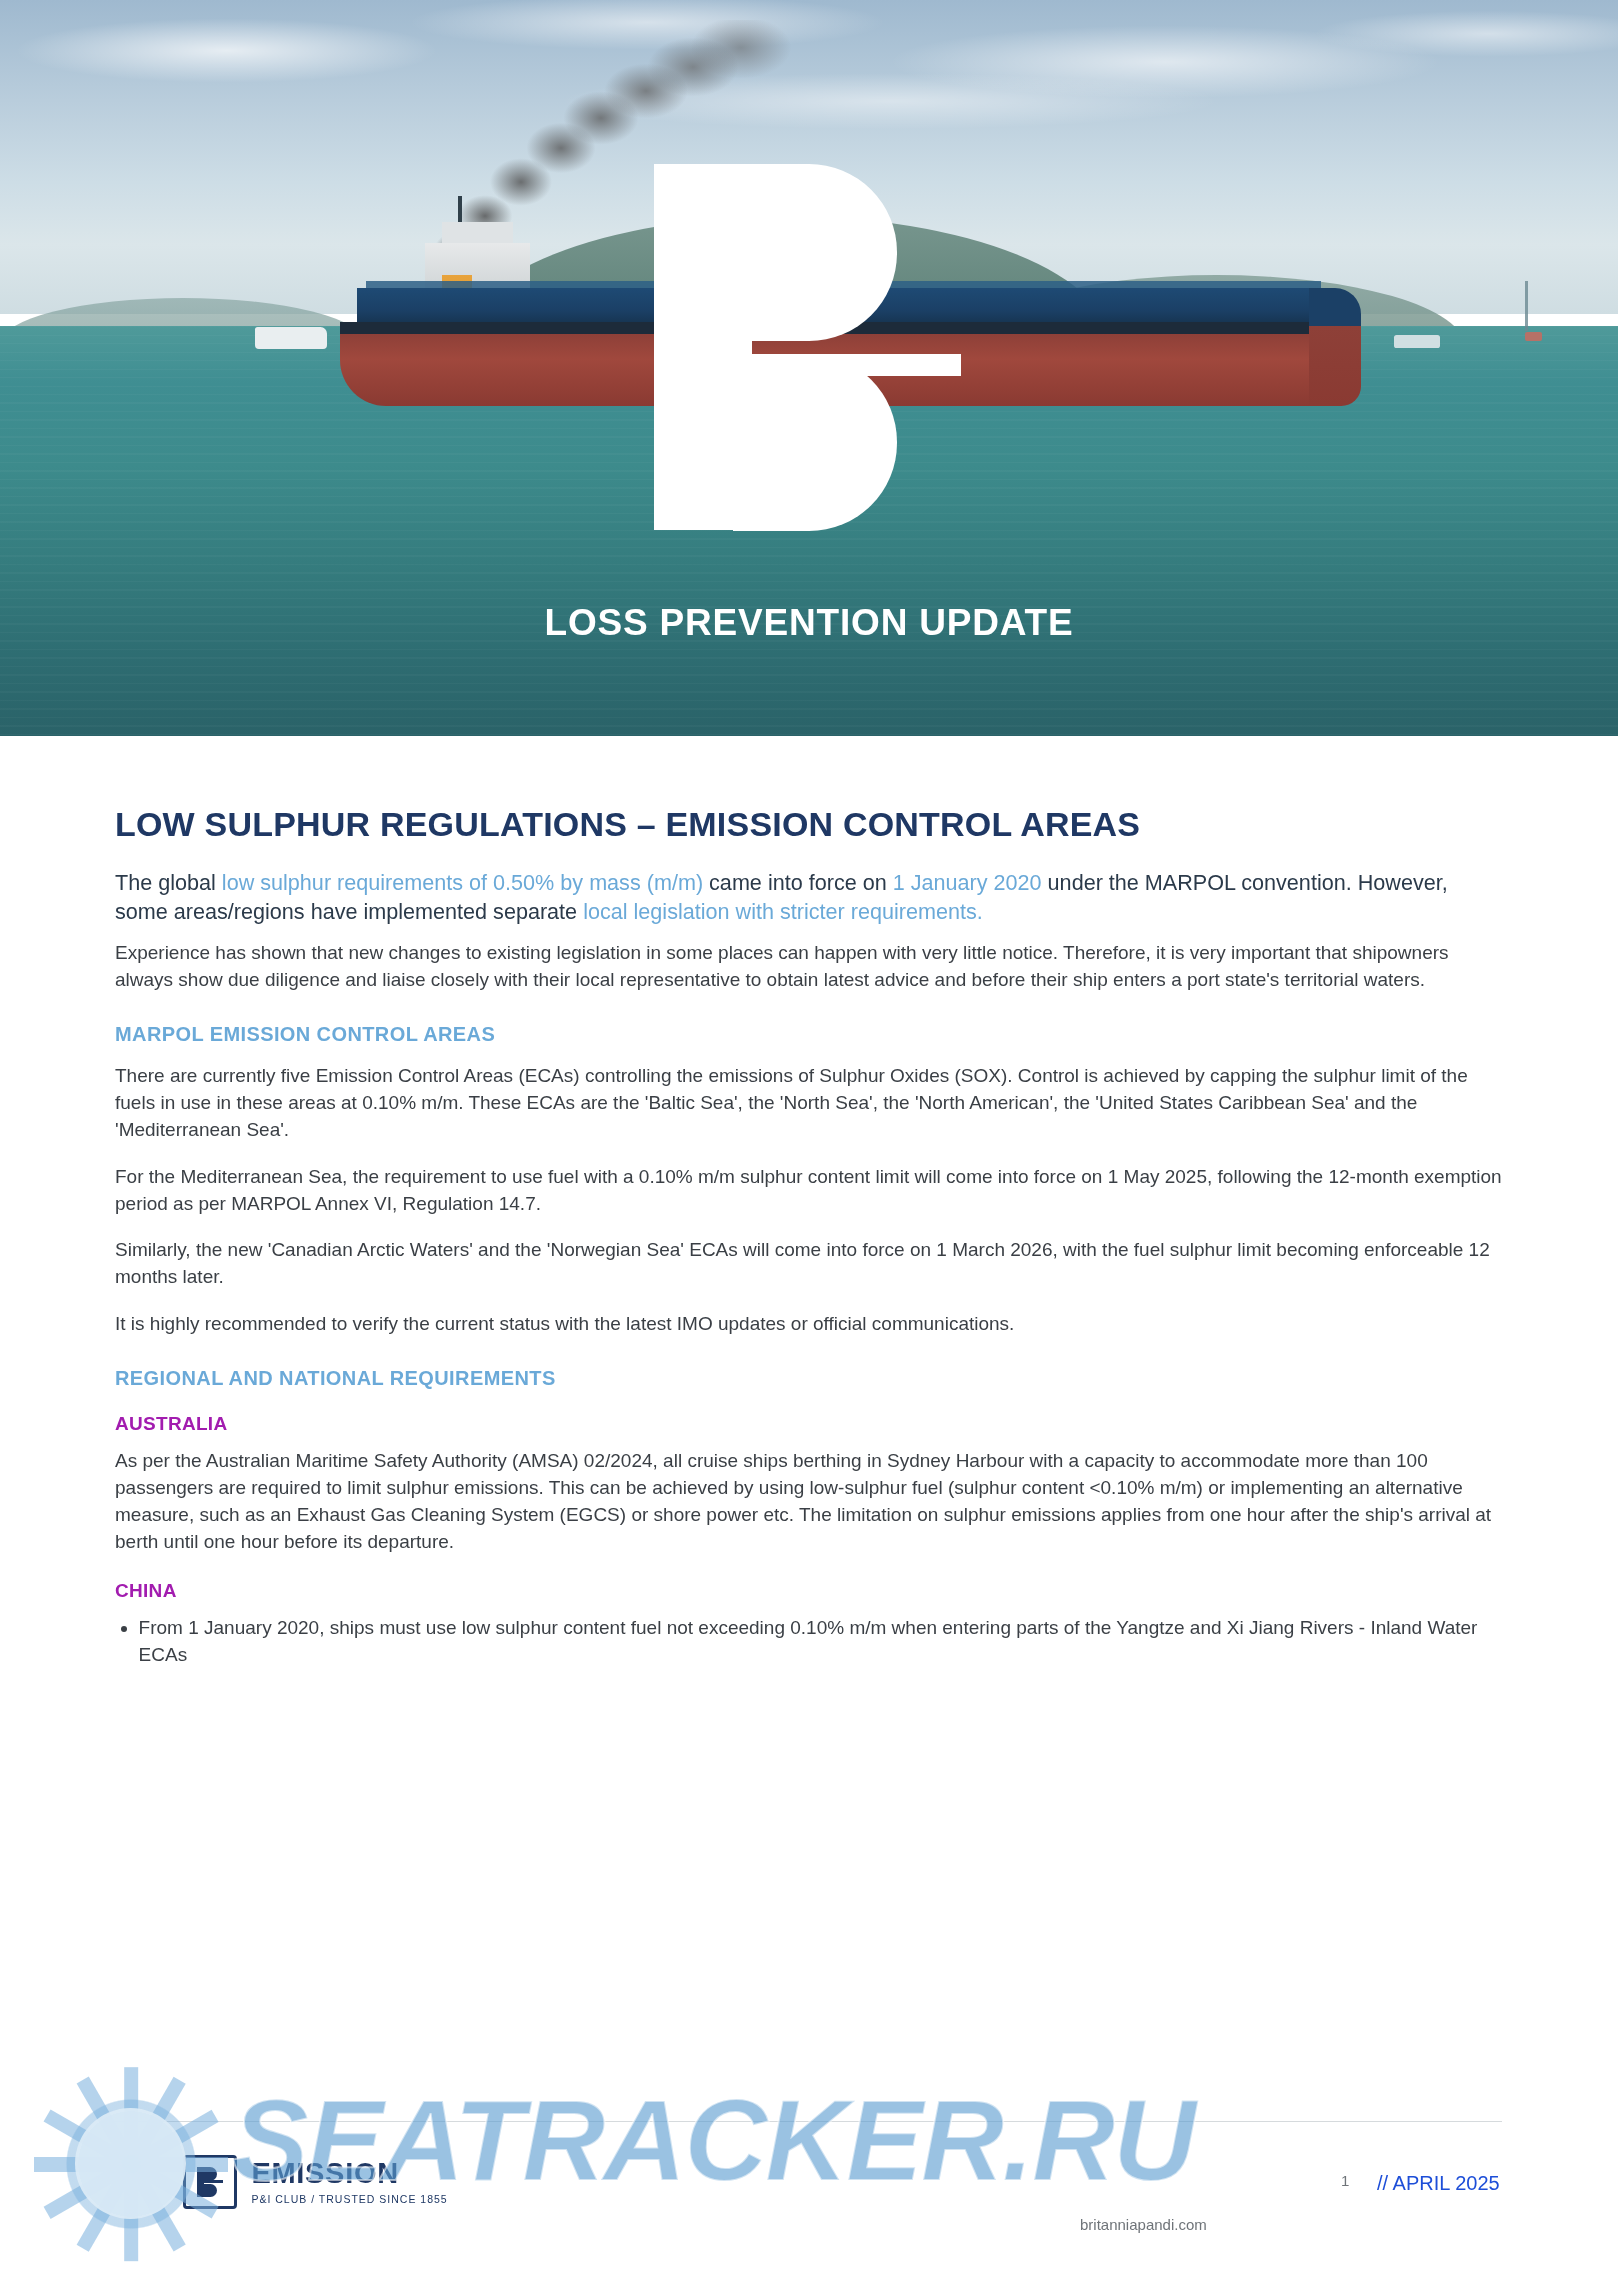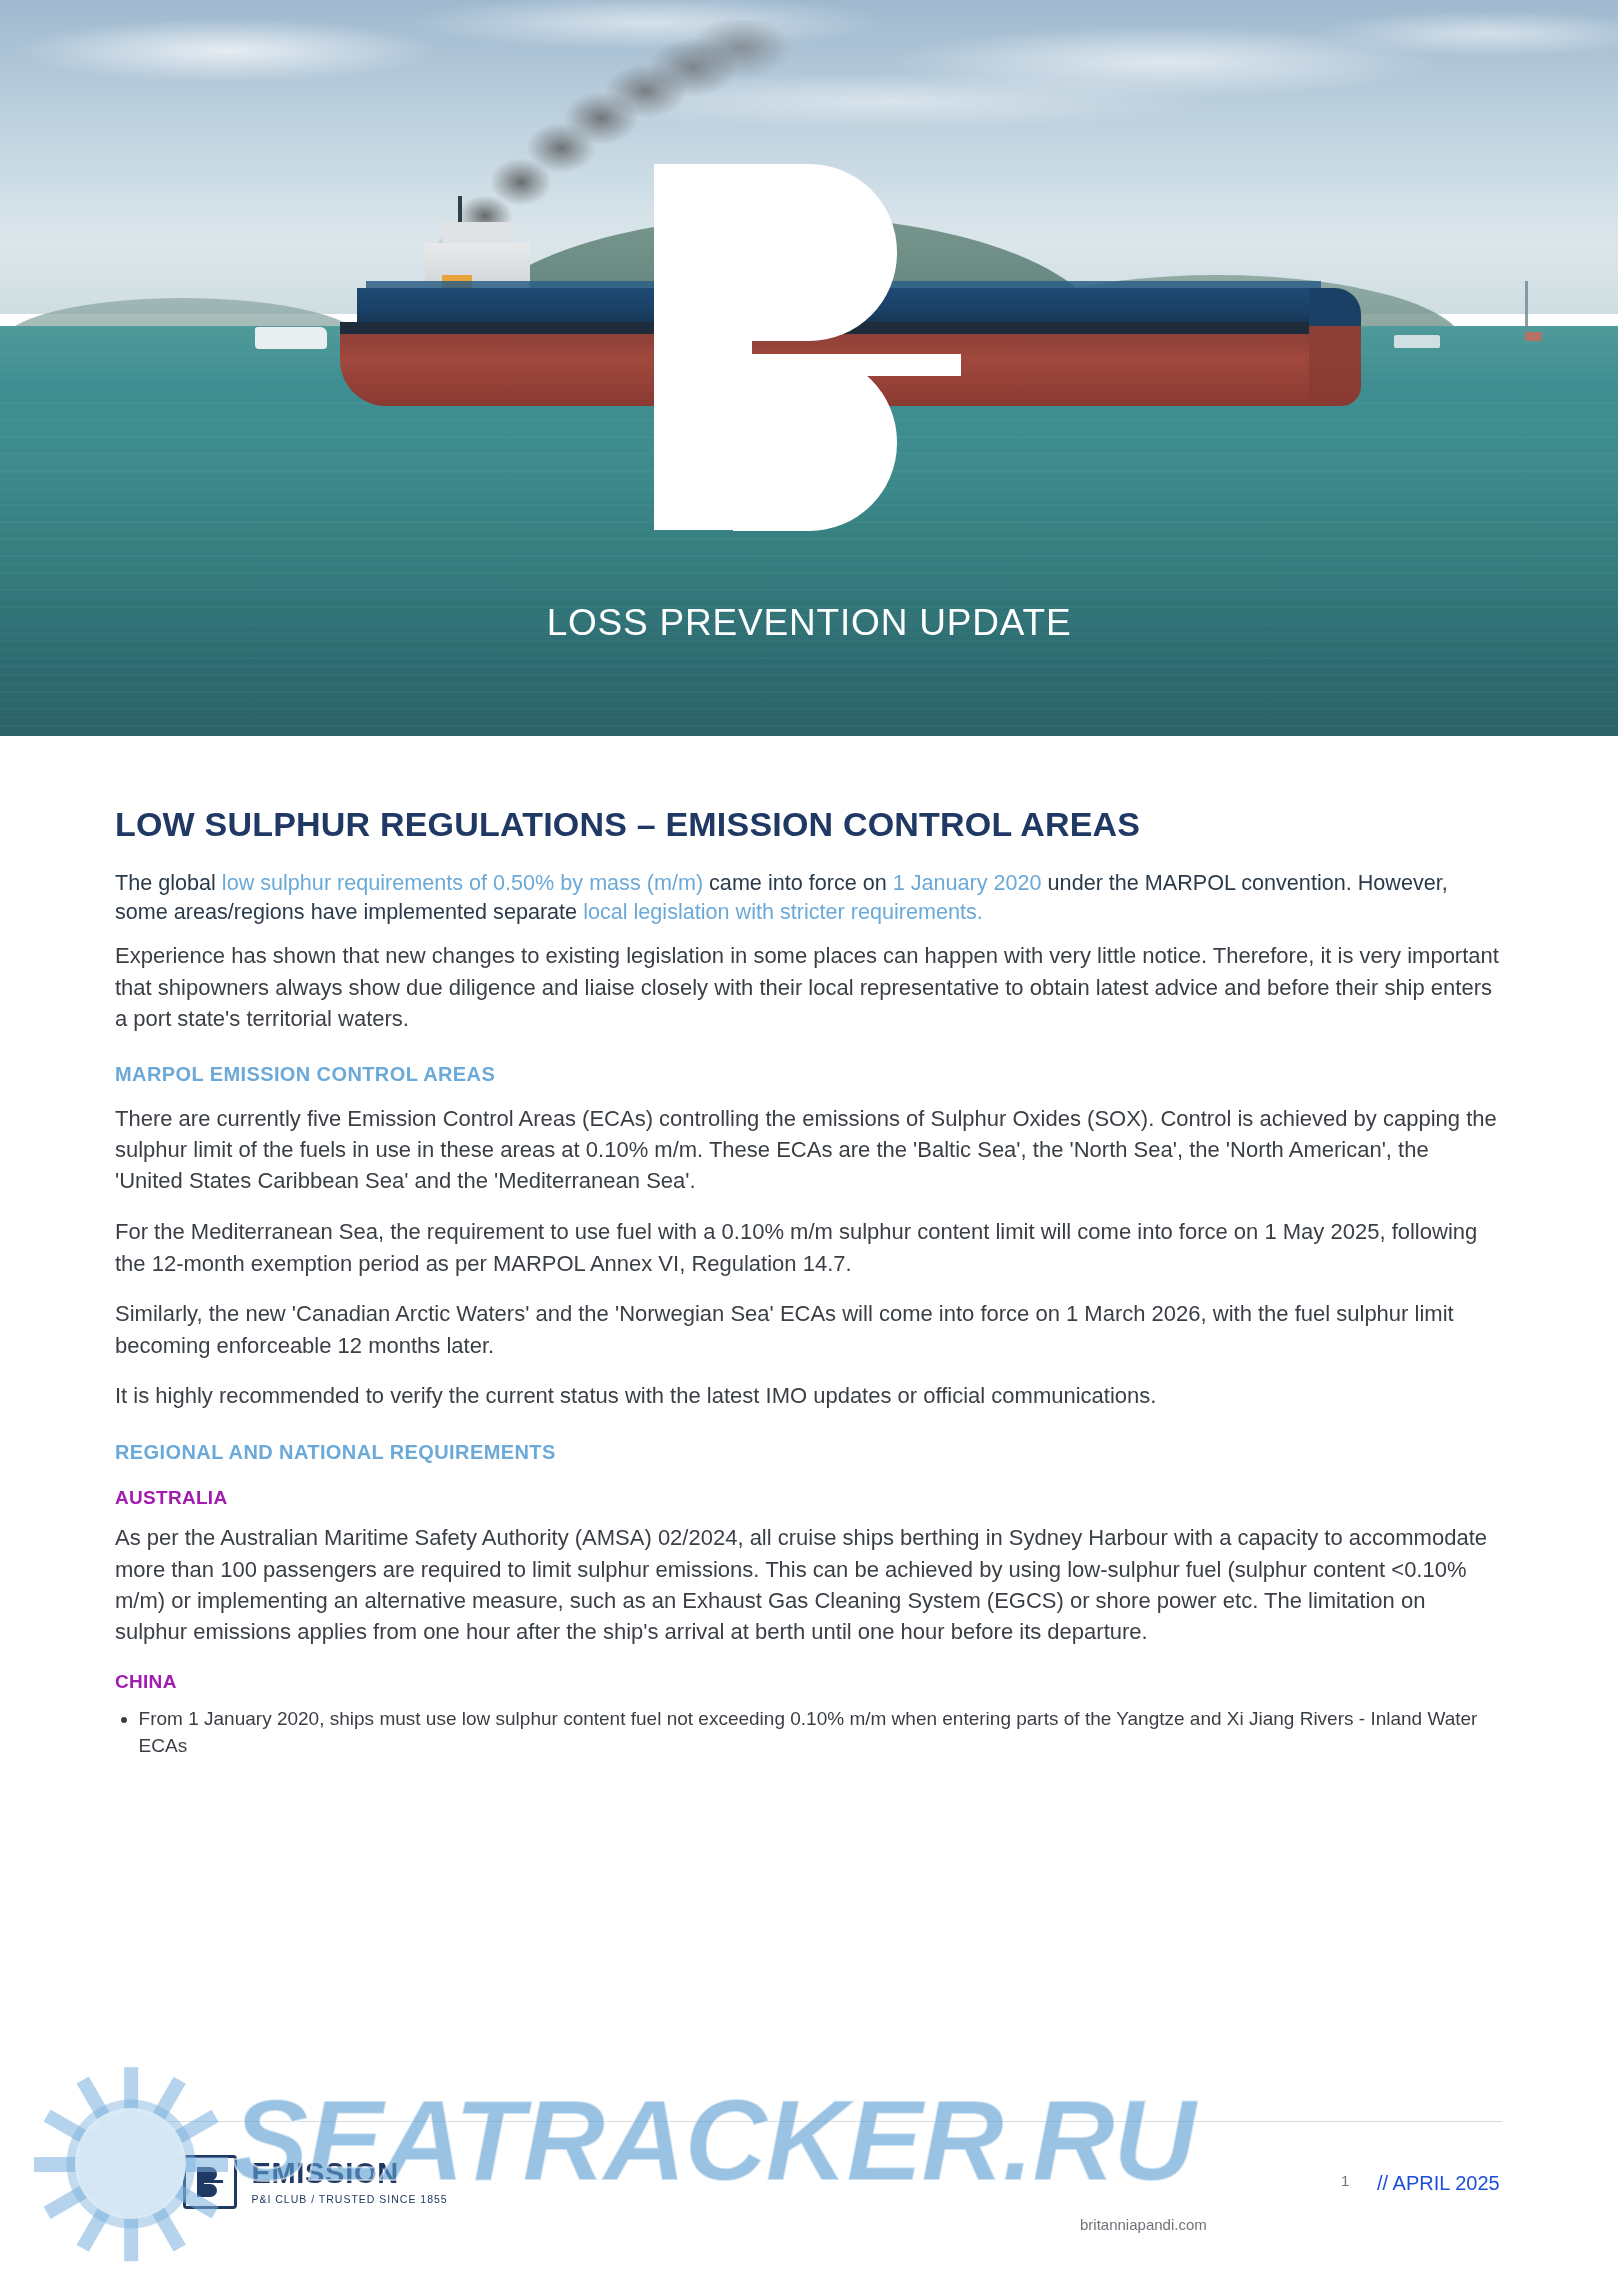--- a/index.html
+++ b/index.html
@@ -221,21 +221,21 @@
     background: #ffffff;
   }
   .hero-title {
     position: absolute;
     left: 0; right: 0;
     top: 602px;
     text-align: center;
     color: #ffffff;
     font-size: 37px;
     letter-spacing: 0.8px;
-    font-weight: 400;
+    font-weight: 700;
   }
 
   
   .content {
     position: absolute;
     left: 115px;
     top: 805px;
     width: 1387px;
   }
   h1.doc-title {
@@ -246,21 +246,21 @@
     letter-spacing: 0.2px;
   }
   .lede {
     font-size: 21.6px;
     line-height: 1.36;
     color: #2b3a4a;
     margin-bottom: 14px;
   }
   .lede .hl { color: #6aa9d8; }
   p.body {
-    font-size: 22px;
+    font-size: 19px;
     line-height: 1.42;
     color: #3a3f45;
     margin: 0 0 19.6px 0;
   }
   h2.section {
     font-size: 20px;
     color: #6aa9d8;
     font-weight: bold;
     letter-spacing: 0.4px;
     margin: 29px 0 17px 0;

